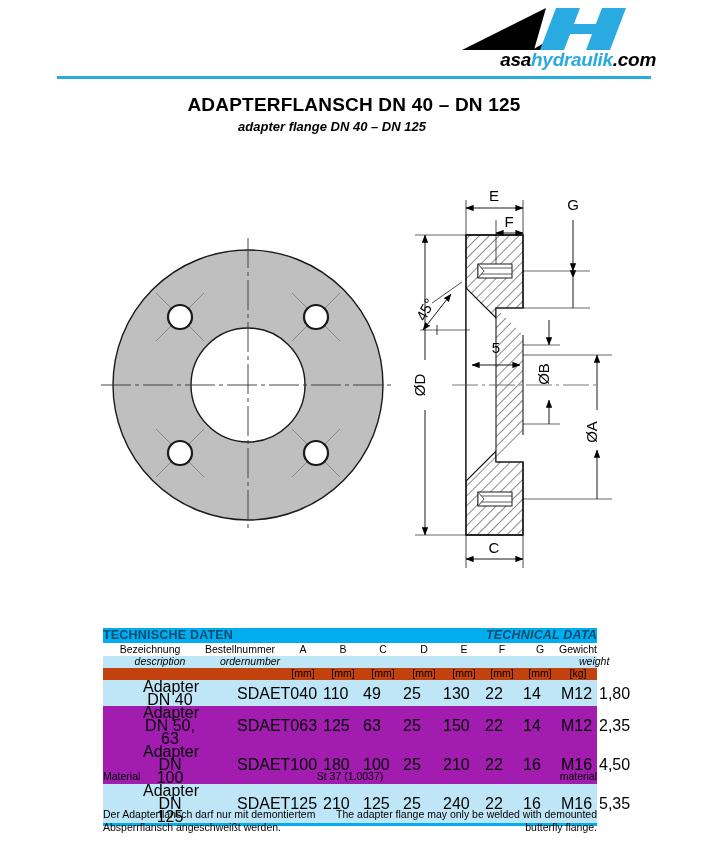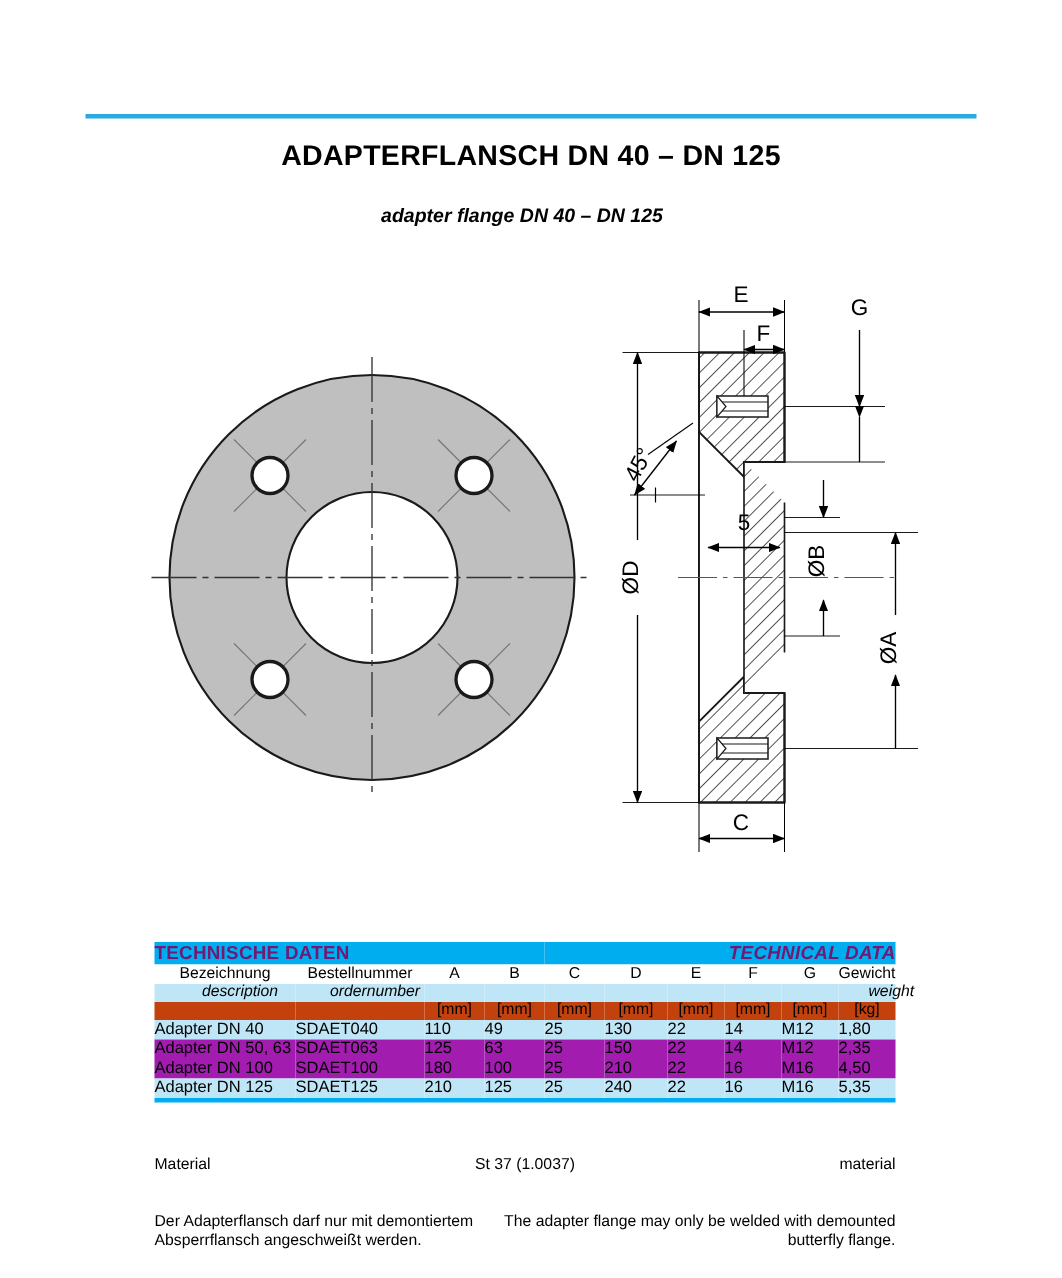--- a/index.html
+++ b/index.html
@@ -58,27 +58,26 @@
     position: absolute;
     left: 0; top: 94px;
     width: 708px;
     text-align: center;
     font-size: 19px;
     font-weight: bold;
     letter-spacing: 0.2px;
   }
   #title-en {
     position: absolute;
-    left: 0; top: 136px;
+    left: 0; top: 119px;
     width: 664px;
     text-align: center;
     font-size: 13px;
     font-weight: bold;
     font-style: italic;
-    padding-left: 16px;
   }
 
   
   #drawing {
     position: absolute;
     left: 0; top: 160px;
     width: 708px; height: 430px;
   }
 
   
@@ -95,43 +94,45 @@
   }
   table.tech td, table.tech th {
     padding: 0;
     margin: 0;
     font-weight: normal;
     line-height: 11.5px;
     height: 12px;
   }
   tr.band td {
     background: #00AEEF;
-    color: #701a75;
+    color: #0c4a6e;
     font-weight: bold;
     font-size: 12.5px;
     height: 15px;
     line-height: 15px;
     letter-spacing: 0.2px;
   }
   td.band-left { text-align: left; padding-left: 3px; }
   td.band-right { text-align: right; padding-right: 3px; font-style: italic; }
 
   tr.hdr-de td { background: #ffffff; text-align: center; padding-top: 1px;}
   tr.hdr-en td { background: #BFE6F7; text-align: center; font-style: italic; padding-left: 20px; }
   tr.hdr-unit td { background: #c2410c; text-align: center; }
 
   td.c-desc { text-align: left; padding-left: 3px; }
   td.c-order { text-align: left; padding-left: 3px; }
 
   tr.row-alt td { background: #BFE6F7; }
   tr.row-plain td { background: #a21caf; }
   tr.row-alt td, tr.row-plain td {
+    text-align: center;
     height: 13px;
     line-height: 13px;
-    font-size: 11px;
+    font-size: 16px;
+    padding-left: 40px;
   }
   tr.closer td {
     background: #00AEEF;
     height: 3px;
     line-height: 3px;
     font-size: 0;
   }
 
   
   #footer { position: absolute; left: 0; top: 770px; width: 708px; }
@@ -149,20 +150,32 @@
   }
   #note-en {
     position: absolute; right: 111px; top: 38px;
     width: 270px; font-size: 10.5px; line-height: 13px; text-align: right;
   }
 </style>
 </head>
 <body>
 
 <div id="header">
+  <div id="logo-block">
+    <svg id="logo-mark" viewBox="0 0 196 46">
+      <path d="M2 44 L86 2 L74 44 Z" fill="#000000"></path>
+      <path d="M72 44 L96 30 L92 44 Z" fill="#000000"></path>
+      <polygon points="96,2 120,2 104,44 80,44" fill="#29ABE2"></polygon>
+      <polygon points="142,2 166,2 150,44 126,44" fill="#29ABE2"></polygon>
+      <polygon points="110,18 156,18 152,28 106,28" fill="#29ABE2"></polygon>
+    </svg>
+    <div id="logo-wordmark">
+      <span class="wm-dark">asa</span><span class="wm-blue">hydraulik</span><span class="wm-dark">.com</span>
+    </div>
+  </div>
   <div id="header-rule"></div>
 </div>
 
 <div id="title-de">ADAPTERFLANSCH DN 40 – DN 125</div>
 <div id="title-en">adapter flange DN 40 – DN 125</div>
 
 <div id="drawing">
   <svg width="708" height="430" viewBox="0 0 708 430">
     <defs>
       <pattern id="hatch" width="7" height="7" patternTransform="rotate(45)" patternUnits="userSpaceOnUse">

